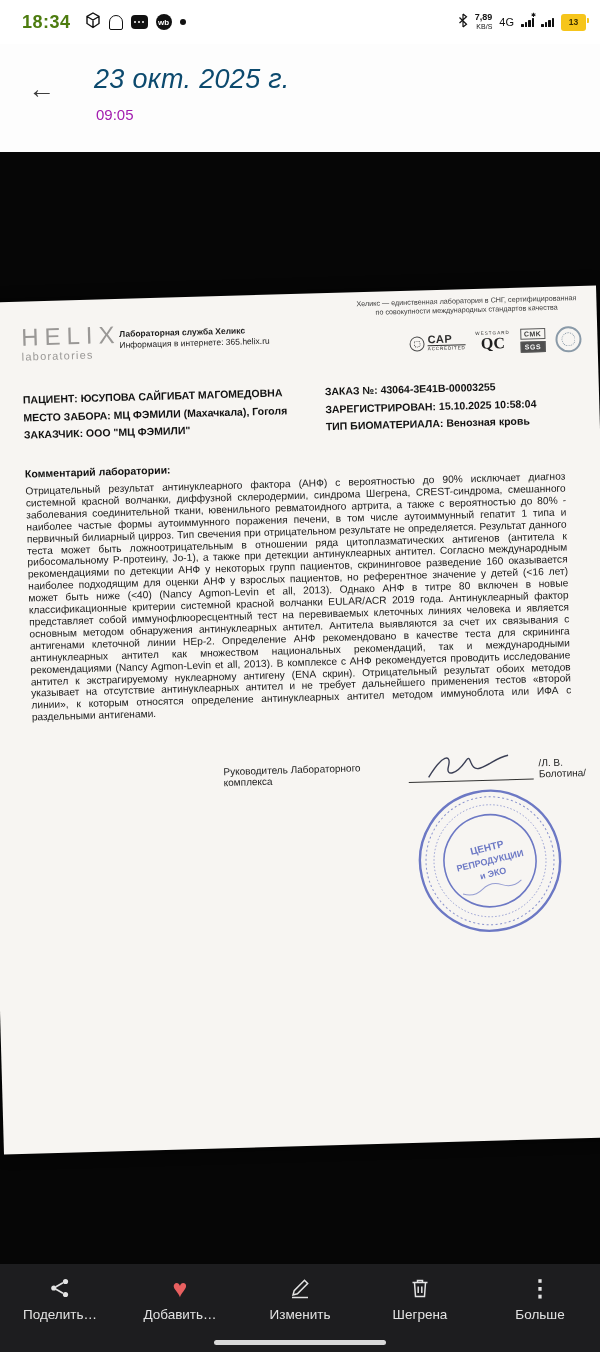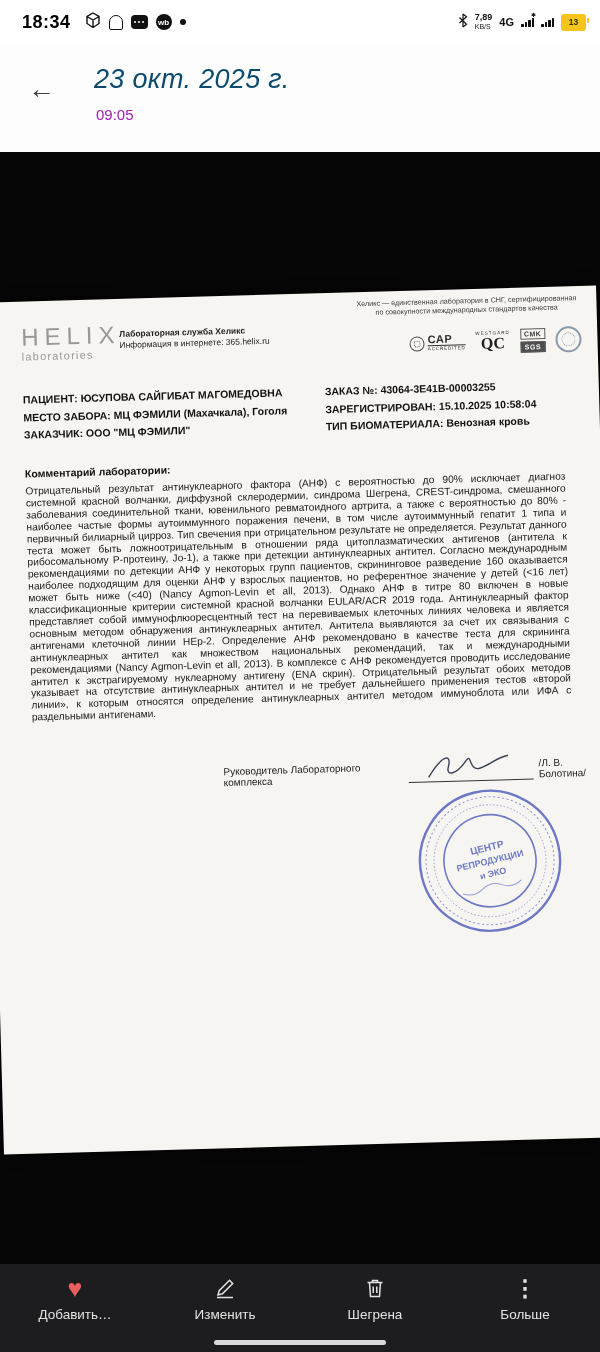--- a/index.html
+++ b/index.html
@@ -11,31 +11,31 @@
   }
   .screen { position:relative; width:600px; height:1352px; overflow:hidden; background:#060606; }
 
   
   .status-bar {
     position:absolute; top:0; left:0; right:0; height:44px;
     background:#ffffff; display:flex; align-items:center;
     justify-content:space-between; padding:0 14px 0 22px; z-index:5;
   }
   .sb-left { display:flex; align-items:center; gap:8px; }
-  .sb-time { font-size:18px; font-weight:700; color:#000000; margin-right:6px; letter-spacing:.5px; }
+  .sb-time { font-size:18px; font-weight:700; color:#4d7c0f; margin-right:6px; letter-spacing:.5px; }
   .sb-ghost { width:14px; height:15px; background:#fff; border:1.6px solid #111; border-radius:7px 7px 2px 2px; }
   .sb-bubble { width:17px; height:14px; background:#111; border-radius:4px; display:flex; align-items:center; justify-content:center; gap:2px; }
   .sb-bubble i { width:2px; height:2px; border-radius:50%; background:#fff; }
   .sb-wb { width:16px; height:16px; border-radius:50%; background:#111; color:#fff; font-size:8px; font-weight:700; display:flex; align-items:center; justify-content:center; }
   .sb-dot { width:6px; height:6px; border-radius:50%; background:#111; }
   .sb-right { display:flex; align-items:center; gap:7px; }
-  .sb-speed { display:flex; flex-direction:column; line-height:9px; }
+  .sb-speed { display:flex; flex-direction:column; align-items:flex-end; line-height:9px; }
   .sb-speed .v { font-size:9px; font-weight:700; color:#111; }
   .sb-speed .u { font-size:7px; color:#111; }
-  .sb-4g { font-size:11px; font-weight:700; color:#111; }
+  .sb-4g { font-size:11px; font-weight:400; color:#111; }
   .sig-bars { display:flex; align-items:flex-end; gap:1px; position:relative; }
   .sig-bars i { width:2.5px; background:#111; border-radius:.5px; display:block; }
   .sig-star { position:absolute; top:-7px; right:-2px; font-size:6px; color:#111; }
   .battery { position:relative; width:25px; height:17px; border-radius:3px; background:#f6c51b; display:flex; align-items:center; justify-content:center; }
   .battery .pct { font-size:8.5px; font-weight:700; color:#3c3000; }
   .battery .nub { position:absolute; right:-3px; top:4px; width:2.5px; height:5px; background:#f6c51b; border-radius:0 1px 1px 0; }
 
   
   .gallery-header { position:absolute; top:44px; left:0; right:0; height:108px; background:#fdfdfd; z-index:4; }
   .back-btn { position:absolute; left:24px; top:28px; font-size:27px; color:#3d3d3d; background:none; border:none; cursor:pointer; line-height:1; padding:4px; }
@@ -260,20 +260,31 @@
           <text x="74" y="90" text-anchor="middle" font-size="9" font-weight="bold" fill="#4656b8">и ЭКО</text>
           <path d="M40 100 q10 6 20 0 t20 0 t20 0" fill="none" stroke="#4656b8" stroke-width="1" opacity=".7"></path>
         </svg>
       </div>
 
     </div>
   </div>
 
   <div class="toolbar">
     <button class="tb-item">
+      <span class="tb-icon">
+        <svg width="24" height="24" viewBox="0 0 24 24">
+            <circle cx="17.5" cy="5.5" r="2.6" fill="#e3e3e3"></circle>
+            <circle cx="5.8" cy="12" r="2.6" fill="#e3e3e3"></circle>
+            <circle cx="17.5" cy="18.5" r="2.6" fill="#e3e3e3"></circle>
+            <path d="M8 10.7l7-4 M8 13.3l7 4" stroke="#e3e3e3" stroke-width="1.6"></path>
+          </svg>
+      </span>
+      <span class="tb-label">Поделить…</span>
+    </button>
+    <button class="tb-item">
       <span class="tb-icon heart-glyph">♥</span>
       <span class="tb-label">Добавить…</span>
     </button>
     <button class="tb-item">
       <span class="tb-icon">
         <svg width="24" height="24" viewBox="0 0 24 24">
             <path d="M5 19l1.2-4.4L16.5 4.3l3.2 3.2L9.4 17.8 5 19z" fill="none" stroke="#e3e3e3" stroke-width="1.5"></path>
             <path d="M4 21.5h16" stroke="#e3e3e3" stroke-width="1.5"></path>
           </svg>
       </span>

